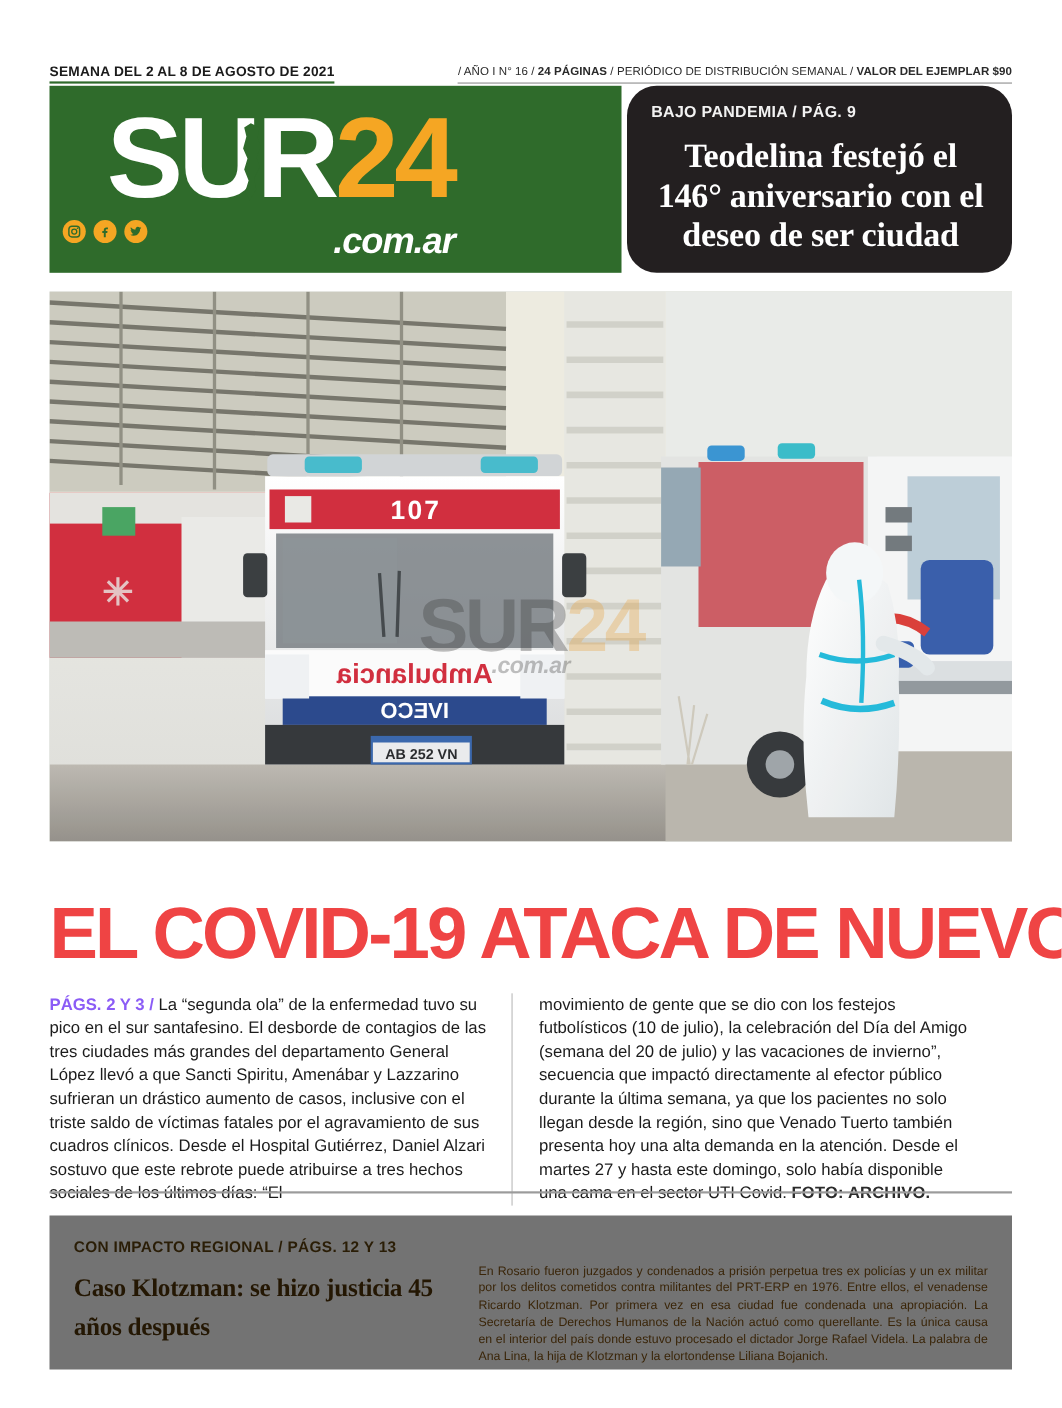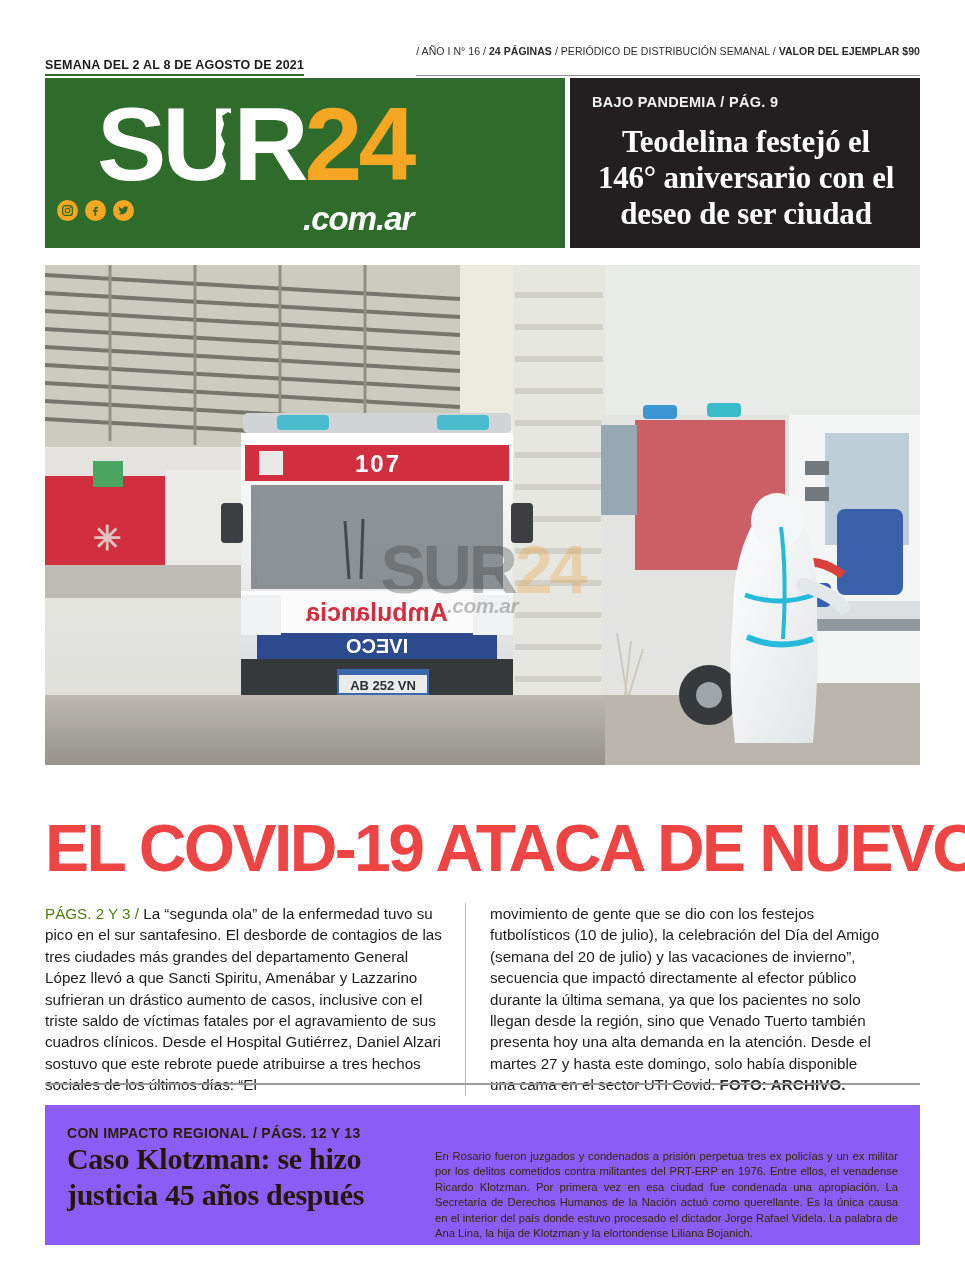--- a/index.html
+++ b/index.html
@@ -16,21 +16,21 @@
     position: absolute; left: 45px; top: 52px; width: 875px; height: 24px;
     display: flex; align-items: flex-end; justify-content: space-between;
   }
   .topbar-left {
     font-size: 12.5px; font-weight: bold; letter-spacing: .2px;
     color: #1b1b1b; border-bottom: 2px solid #2f6b2b; padding-bottom: 2px;
     line-height: 14px;
   }
   .topbar-right {
     font-size: 10.5px; color: #2a2a2a; letter-spacing: .05px;
-    border-bottom: 1px solid #8e8e8e; padding-bottom: 17px; line-height: 13px;
+    border-bottom: 1px solid #8e8e8e; padding-bottom: 3px; line-height: 13px;
     white-space: nowrap;
   }
   .topbar-right b { font-weight: bold; }
 
   
   .logo-box {
     position: absolute; left: 45px; top: 78px; width: 520px; height: 170px;
     background: #2f6b2b; overflow: hidden;
   }
   .logo-wrap { position:absolute; left: 52px; top: 14px; }
@@ -52,21 +52,21 @@
   .social { position:absolute; left: 12px; top: 122px; display:flex; gap:7px; }
   .soc {
     width: 21px; height: 21px; border-radius: 50%;
     background:#f5a623; display:flex; align-items:center; justify-content:center;
   }
   .soc svg { display:block; }
 
   
   .teaser {
     position:absolute; left: 570px; top: 78px; width: 350px; height: 170px;
-    background: #231f20; color:#fff; padding: 16px 20px 0 22px;
+    background: #231f20; color:#fff; padding: 16px 20px 0 22px; border-radius: 27px;
   }
   .teaser-kicker {
     font-size: 14.5px; font-weight: bold; letter-spacing:.3px; color:#f2f2f2;
   }
   .teaser-head {
     margin-top: 14px;
     font-family: "Liberation Serif", serif;
     font-weight: bold; font-size: 31px; line-height: 36px;
     letter-spacing: -0.2px; color:#ffffff;text-align:center;
   }
@@ -105,41 +105,42 @@
     position:absolute; left: 45px; top: 903px; width: 880px;
     display:flex; gap: 0;
   }
   .col {
     width: 420px; font-size: 15.2px; line-height: 21.4px;
     color:#1c1c1c; text-align: left;
     font-family: "Liberation Sans", sans-serif;
   }
   .col-left { padding-right: 22px; }
   .col-right { padding-left: 24px; border-left: 1px solid #b9b9b9; }
-  .pags { color:#4d7c0f; font-weight:normal; }
+  .pags { color:#8b5cf6; font-weight:bold; }
   .credit { font-size: 15px; font-weight:bold; letter-spacing:.2px; color:#2b2b2b; }
 
   .rule {
     position:absolute; left: 45px; top: 1083px; width: 875px;
     height: 2px; background:#9b9b9b;
   }
 
   
   .promo {
     position:absolute; left: 45px; top: 1105px; width: 875px; height: 140px;
-    background:#8b5cf6; padding: 20px 22px 0 22px;
+    background:#737373; padding: 20px 22px 0 22px;
     display:flex;
   }
   .promo-left { width: 360px; }
   .promo-kicker {
     font-size: 14px; font-weight:bold; letter-spacing:.3px; color:#2a1d06;
   }
   .promo-head {
+    margin-top: 12px;
     font-family:"Liberation Serif", serif; font-weight:bold;
-    font-size: 30px; line-height: 36px; color:#241703; letter-spacing:-.3px;
+    font-size: 23px; line-height: 36px; color:#241703; letter-spacing:-.3px;
   }
   .promo-right {
     flex: 1; padding-left: 8px; padding-top: 24px;
     font-size: 11.2px; line-height: 15.4px; color:#3a2508; text-align: justify;
   }
 </style>
 </head>
 <body>
 
 <div class="page">

